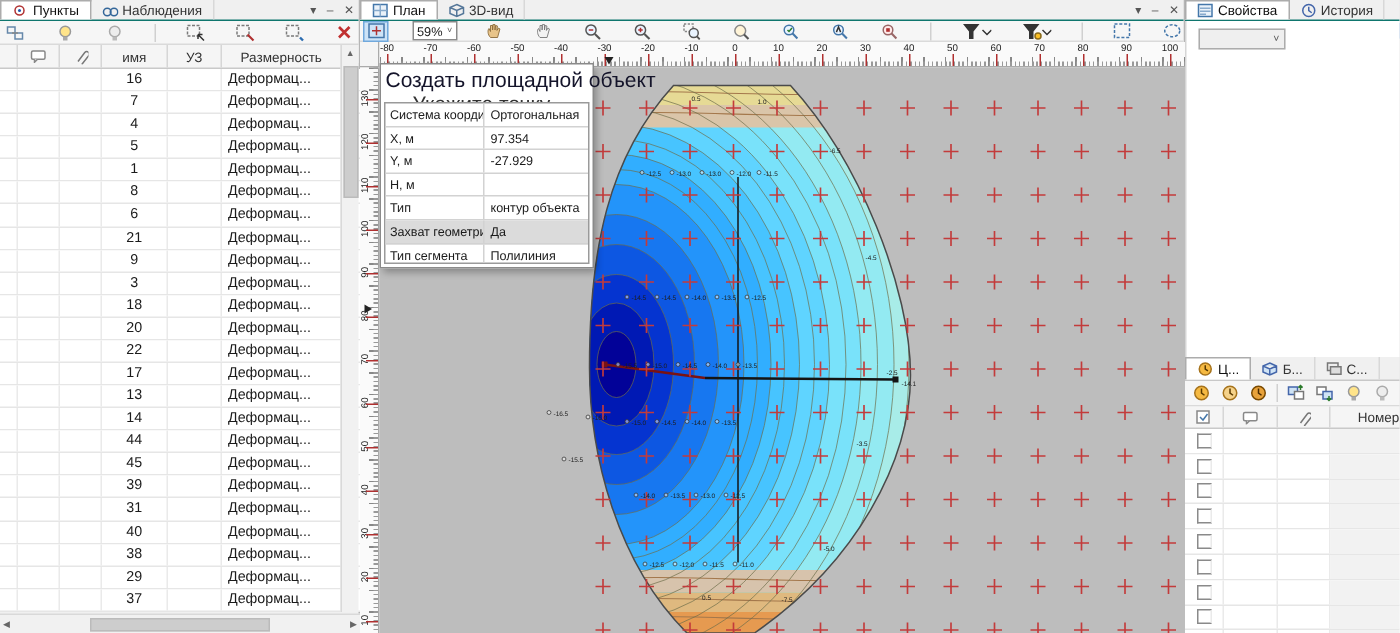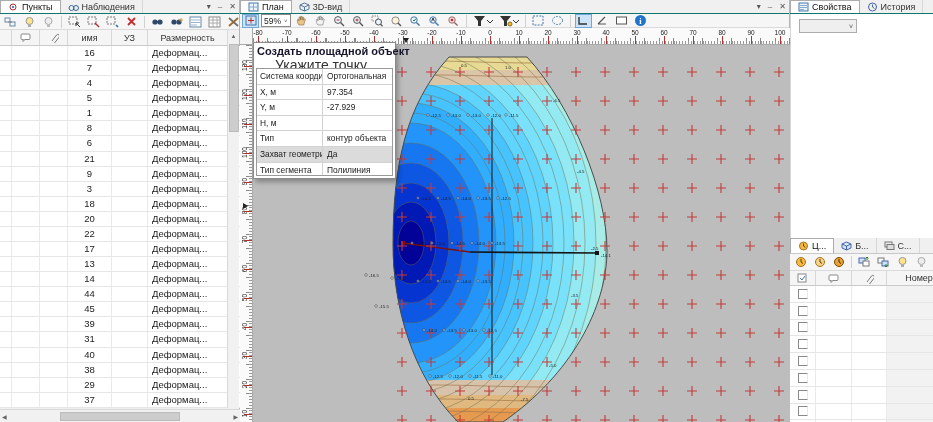--- a/index.html
+++ b/index.html
@@ -14,21 +14,21 @@
 .tabbar{position:absolute;top:0;left:0;right:0;height:14px;display:flex;align-items:stretch;
   border-bottom:1px solid #0f766e;background:#F0F0F0;font-size:9px;}
 .tab{display:flex;align-items:center;gap:3px;padding:0 7px;color:#333;border-right:1px solid #D8D8D8;cursor:default;}
 .tab.active{background:#FFF;border:1px solid #ACACAC;border-bottom:none;color:#111;}
 .ticon{width:11px;height:10px;display:inline-flex;}
 .wctrl{position:absolute;right:3px;top:0;height:13px;display:flex;gap:7px;align-items:center;
   font-size:8px;color:#555;}
 .wctrl span{cursor:default;}
 
 .toolbar{position:absolute;left:0;right:0;height:16px;background:#F6F6F6;border-bottom:1px solid #DADADA;
-  display:flex;align-items:center;padding:0 2px;gap:2px;}
+  display:flex;align-items:center;padding:0 2px;gap:16px;}
 .tbi{width:17px;height:14px;display:inline-flex;align-items:center;justify-content:center;flex:none;}
 .tbi.hl{background:#CDE3F7;border:1px solid #70A8DC;}
 .tbsep{width:1px;height:12px;background:#D0D0D0;margin:0 2px;flex:none;}
 
 .thead{position:absolute;top:30px;left:0;width:228px;height:16px;background:#F5F5F5;
   border-bottom:1px solid #C9C9C9;display:flex;font-size:9px;color:#333;}
 .hc{border-right:1px solid #D6D6D6;display:flex;align-items:center;justify-content:center;}
 .c-sel{width:12px;}.c-com{width:28px;}.c-clip{width:28px;}.c-name{width:44px;}.c-uz{width:36px;}.c-dim{width:80px;}
 #left-table-body{position:absolute;top:46px;left:0;width:252px;height:362px;overflow:hidden;background:#FFF;}
 .lrow{display:flex;height:15.083px;border-bottom:1px solid #E6E6E6;background:#FFF;}
@@ -63,21 +63,21 @@
   font-size:6.5px;color:#222;}
 .rtl i{position:absolute;right:0;top:0;height:1px;width:8px;background:#B03030;}
 .cursor-top{position:absolute;left:150px;top:10px;width:0;height:0;z-index:3;
   border-left:3px solid transparent;border-right:3px solid transparent;border-top:5px solid #222;}
 .cursor-left{position:absolute;left:3px;top:158px;width:0;height:0;z-index:3;
   border-top:3px solid transparent;border-bottom:3px solid transparent;border-left:5px solid #222;}
 #plan-canvas{position:absolute;left:13px;top:45px;width:537px;height:377px;background:#BDBDBD;z-index:1;}
 
 #dialog{position:absolute;left:13px;top:42px;width:143px;height:137px;background:#FFF;
   border:1px solid #8A8A8A;z-index:6;box-shadow:2px 3px 5px rgba(0,0,0,.3);}
-.dlg-title{font-weight:bold;font-size:11px;color:#14142A;padding:2px 3px 0 3px;white-space:nowrap;}
+.dlg-title{font-weight:normal;font-size:14px;color:#14142A;padding:2px 3px 0 3px;white-space:nowrap;}
 .dlg-prompt{font-size:14px;color:#333;padding:0 3px 1px 21px;}
 #dialog-table{position:absolute;left:2px;right:2px;top:25px;bottom:2px;border:1px solid #9A9A9A;background:#FFF;overflow:hidden;}
 .drow{display:flex;height:15.6px;border-bottom:1px solid #D2D2D2;font-size:8.4px;}
 .drow.hl{background:#DBDBDB;}
 .dlab{width:66px;border-right:1px solid #D2D2D2;padding:2px 0 0 3px;overflow:hidden;white-space:nowrap;}
 .dval{flex:1;padding:2px 0 0 4px;overflow:hidden;white-space:nowrap;}
 
 .props-area{position:absolute;top:14px;left:0;right:0;height:224px;background:#FFF;border-left:1px solid #D5D5D5;}
 .combo{position:absolute;left:8px;top:5px;width:58px;height:14px;background:#EFEFEF;border:1px solid #ACACAC;
   display:flex;align-items:center;justify-content:flex-end;padding-right:3px;font-size:7px;color:#555;}

